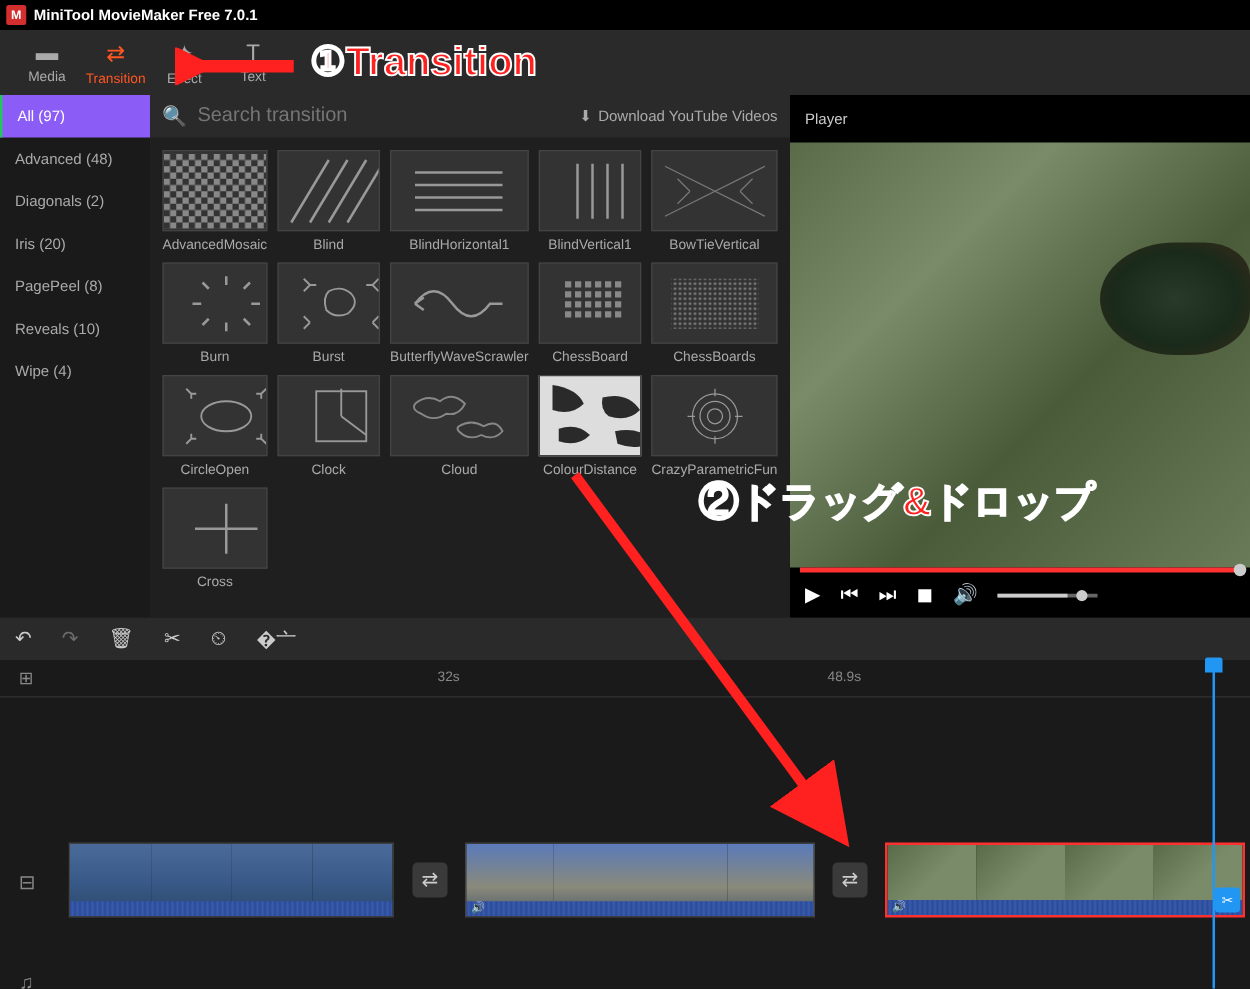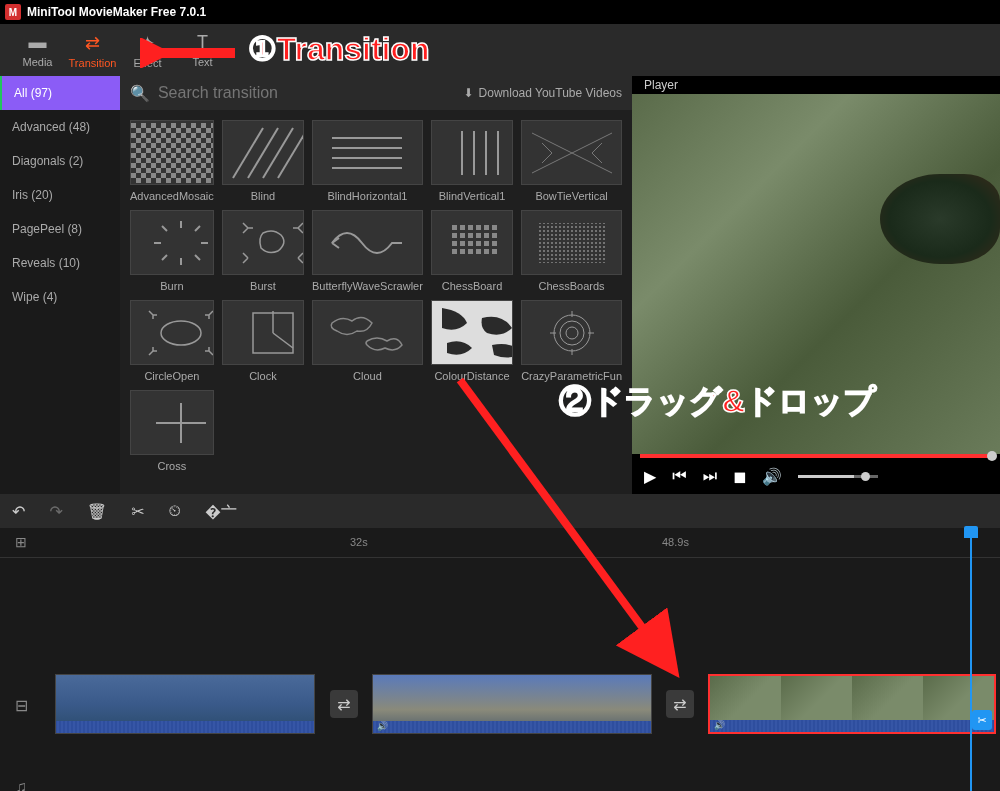--- a/index.html
+++ b/index.html
@@ -18,21 +18,21 @@
 .content{flex:1;background:#1f1f1f;display:flex;flex-direction:column}
 .search-bar{height:34px;background:#2a2a2a;display:flex;align-items:center;padding:0 10px;gap:8px}
 .search-input{background:transparent;border:none;color:#aaa;font-size:16px;outline:none;flex:1}
 .dl-link{color:#aaa;font-size:12px;display:flex;align-items:center;gap:5px}
 .grid{padding:10px;display:grid;grid-template-columns:repeat(5,1fr);gap:8px;overflow-y:auto}
 .grid-item{display:flex;flex-direction:column;align-items:center;gap:5px}
 .thumb{width:100%;height:65px;background:#333;border:1px solid #444;display:flex;align-items:center;justify-content:center;overflow:hidden}
 .thumb svg{max-width:100%;max-height:100%}
 .grid-label{font-size:11px;color:#aaa;text-align:center}
 .player{width:368px;background:#000;display:flex;flex-direction:column}
-.player-title{padding:2px 12px;font-size:12px;color:#ccc}
+.player-title{padding:12px 12px;font-size:12px;color:#ccc}
 .preview{flex:1;background:linear-gradient(135deg,#5a6b4a 0%,#7a8b6a 30%,#4a5b3a 60%,#6a7b5a 100%);position:relative}
 .turtle-shape{position:absolute;right:0;top:80px;width:120px;height:90px;background:radial-gradient(ellipse,#2a3a2a 0%,#1a2a1a 60%,#3a2a1a 100%);border-radius:50% 30% 40% 50%}
 .progress{height:4px;background:#ff3030;margin:0 8px;position:relative}
 .progress::after{content:'';position:absolute;right:-5px;top:-3px;width:10px;height:10px;background:#ccc;border-radius:50%}
 .controls{height:36px;display:flex;align-items:center;padding:0 12px;gap:16px;color:#fff}
 .ctrl-btn{cursor:pointer;font-size:16px}
 .vol-slider{width:80px;height:3px;background:#666;position:relative}
 .vol-slider::after{content:'';position:absolute;right:8px;top:-3px;width:9px;height:9px;background:#ccc;border-radius:50%}
 .vol-slider::before{content:'';position:absolute;left:0;top:0;width:70%;height:100%;background:#ccc}
 .timeline-toolbar{height:34px;background:#2a2a2a;display:flex;align-items:center;padding:0 12px;gap:24px}

